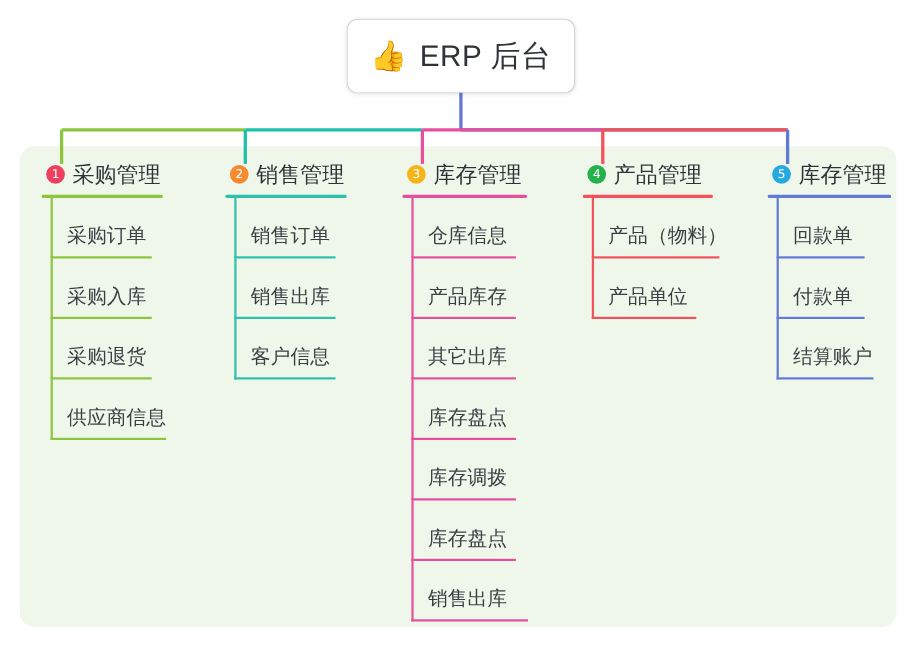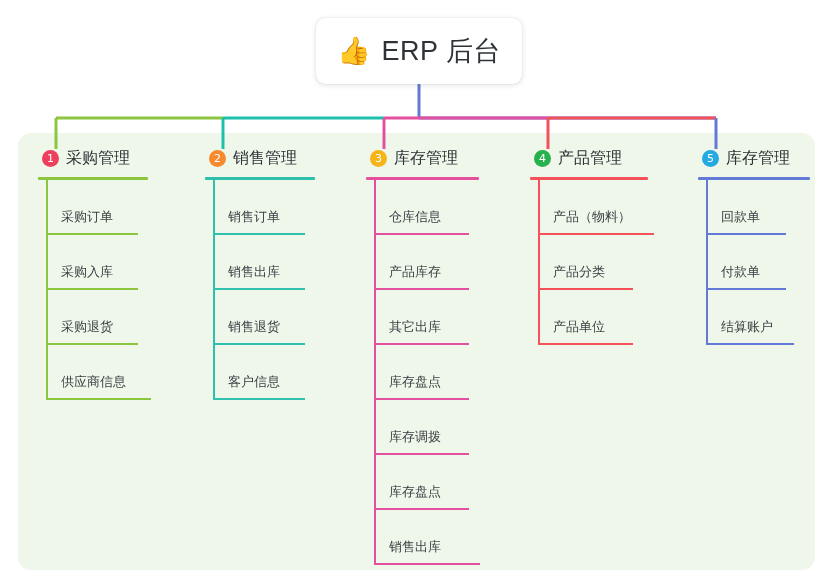--- a/index.html
+++ b/index.html
@@ -89,40 +89,40 @@
     height: 17px;
     border-radius: 50%;
     color: #ffffff;
     font-size: 11px;
     line-height: 17px;
     text-align: center;
     flex: 0 0 auto;
     font-family: "DejaVu Sans", sans-serif;
   }
   .col-title {
-    font-size: 16px;
+    font-size: 20px;
     color: #2f3337;
     white-space: nowrap;
   }
   .head-rule {
     height: 3px;
     margin-top: 6px;
     border-radius: 1px;
   }
 
   .leaf {
     position: relative;
     height: 55px;
     box-sizing: border-box;
   }
   .leaf-text {
     position: absolute;
     left: 23px;
     bottom: 9px;
-    font-size: 13px;
+    font-size: 18px;
     color: #3b3f44;
     white-space: nowrap;
     text-align: center;
   }
   .leaf-underline {
     position: absolute;
     left: 8px;
     bottom: 0;
     height: 1.6px;
   }
@@ -199,25 +199,20 @@
           <div class="leaf-text">销售订单</div>
           <div class="leaf-underline" style="width: 92px; background: rgb(46, 191, 173);"></div>
         </div>
         <div class="leaf">
           <div class="leaf-spine" style="background: rgb(46, 191, 173);"></div>
           <div class="leaf-text">销售出库</div>
           <div class="leaf-underline" style="width: 92px; background: rgb(46, 191, 173);"></div>
         </div>
         <div class="leaf">
           <div class="leaf-spine" style="background: rgb(46, 191, 173);"></div>
-          <div class="leaf-text">销售退货</div>
-          <div class="leaf-underline" style="width: 92px; background: rgb(46, 191, 173);"></div>
-        </div>
-        <div class="leaf">
-          <div class="leaf-spine" style="background: rgb(46, 191, 173);"></div>
           <div class="leaf-text">客户信息</div>
           <div class="leaf-underline" style="width: 92px; background: rgb(46, 191, 173);"></div>
         </div>
       </div>
       <div class="column" style="left: 366px; width: 150px;">
         <div class="col-head">
           <span class="badge" style="background: rgb(245, 181, 24);">3</span>
           <span class="col-title">库存管理</span>
         </div>
         <div class="head-rule" style="width: 113px; background: rgb(228, 80, 158);"></div>
@@ -263,25 +258,20 @@
           <span class="col-title">产品管理</span>
         </div>
         <div class="head-rule" style="width: 118px; background: rgb(244, 81, 91);"></div>
         <div class="leaf">
           <div class="leaf-spine" style="background: rgb(244, 81, 91);"></div>
           <div class="leaf-text">产品（物料）</div>
           <div class="leaf-underline" style="width: 116px; background: rgb(244, 81, 91);"></div>
         </div>
         <div class="leaf">
           <div class="leaf-spine" style="background: rgb(244, 81, 91);"></div>
-          <div class="leaf-text">产品分类</div>
-          <div class="leaf-underline" style="width: 95px; background: rgb(244, 81, 91);"></div>
-        </div>
-        <div class="leaf">
-          <div class="leaf-spine" style="background: rgb(244, 81, 91);"></div>
           <div class="leaf-text">产品单位</div>
           <div class="leaf-underline" style="width: 95px; background: rgb(244, 81, 91);"></div>
         </div>
       </div>
       <div class="column" style="left: 698px; width: 150px;">
         <div class="col-head">
           <span class="badge" style="background: rgb(38, 169, 224);">5</span>
           <span class="col-title">库存管理</span>
         </div>
         <div class="head-rule" style="width: 112px; background: rgb(98, 121, 214);"></div>

